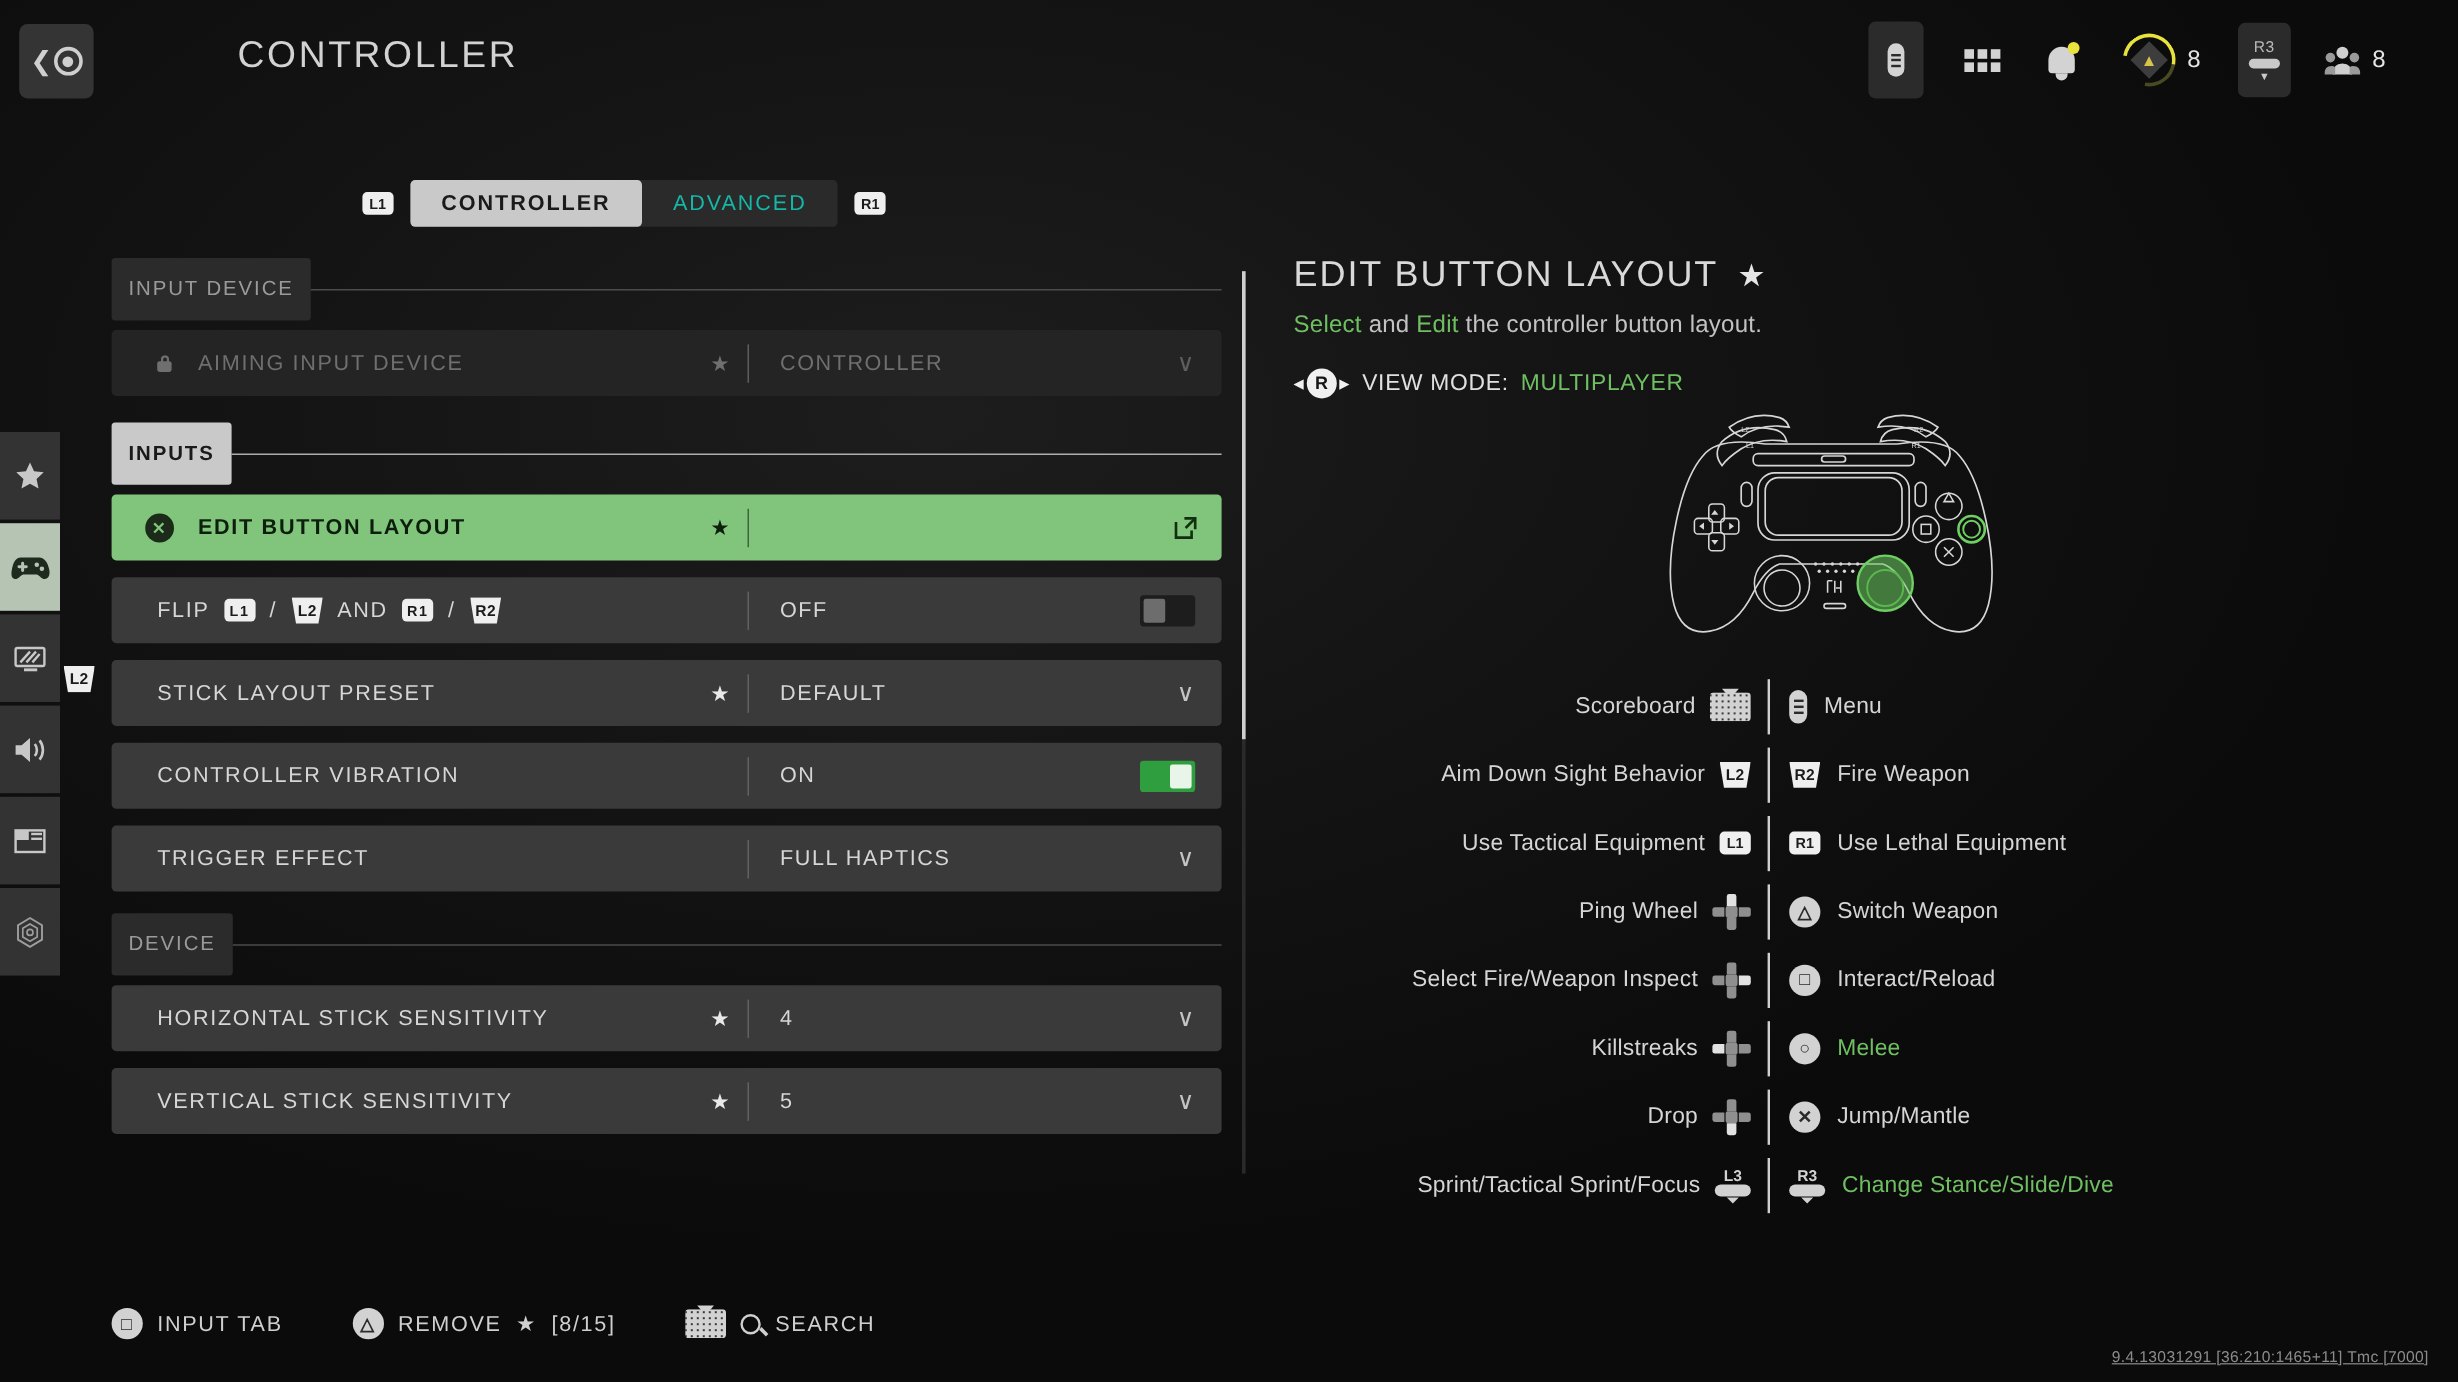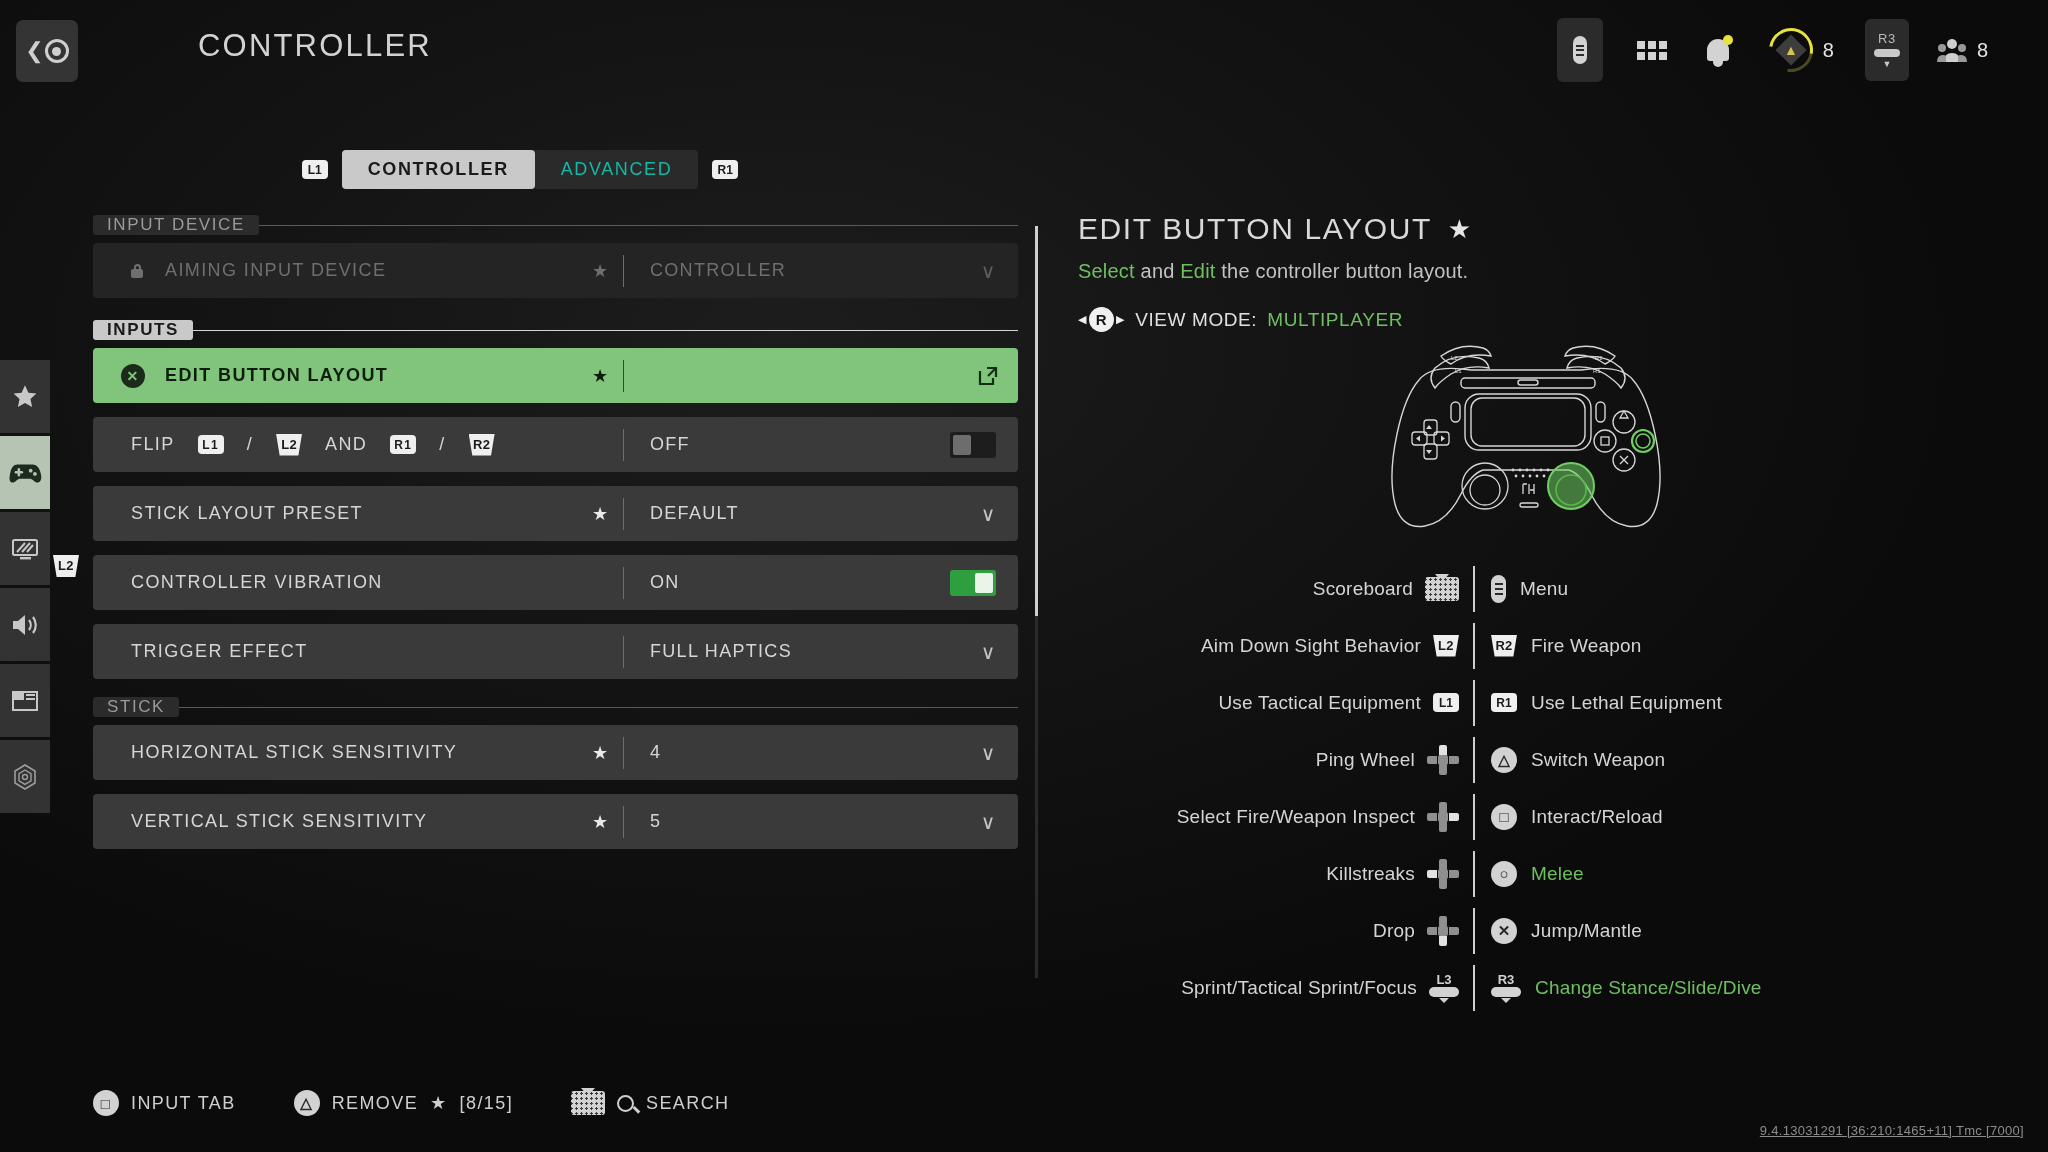--- a/index.html
+++ b/index.html
@@ -77,21 +77,21 @@
   
   .tabs { position:absolute; top:150px; left:0; width:1040px; display:flex; justify-content:center;
     align-items:center; gap:14px; }
   .tabgroup { display:flex; background:#2a2a2a; border-radius:4px; }
   .tab { padding:9px 26px; font-size:18px; letter-spacing:1.6px; color:#14b8a6; border-radius:4px; }
   .tab.active { background:#c9c9c9; color:#1a1a1a; font-weight:700; }
 
   
   .settings { position:absolute; left:93px; top:215px; width:925px; }
   .sec { display:flex; align-items:center; margin:0 0 8px 0; }
-  .sec-lbl { font-size:17px; letter-spacing:1.6px; padding:0 14px; border-radius:3px; white-space:nowrap; }
+  .sec-lbl { font-size:17px; letter-spacing:1.6px; padding:16px 14px; border-radius:3px; white-space:nowrap; }
   .sec-lbl.dim { background:#2b2b2b; color:#9a9a9a; }
   .sec-lbl.bright { background:#c9c9c9; color:#1a1a1a; font-weight:700; }
   .sec-line { flex:1; height:1px; background:#5a5a5a; }
   .sec-line.bright { background:#d4d4d4; }
 
   .row { position:relative; height:55px; border-radius:4px; background:#3a3a3a;
     display:flex; align-items:center; margin-bottom:14px; }
   .row.disabled { background:#242424; }
   .row.selected { background:#81c57c; }
   .row-label { flex:0 0 490px; display:flex; align-items:center; gap:20px; padding-left:38px;
@@ -351,21 +351,21 @@
       <div class="ext-icon">
         <svg width="22" height="22" viewBox="0 0 22 22">
           <path d="M3 6v13h13v-6" fill="none" stroke="#12300f" stroke-width="2.2"></path>
           <path d="M10 3h9v9" fill="none" stroke="#12300f" stroke-width="2.2"></path>
           <path d="M19 3l-8 8" stroke="#12300f" stroke-width="2.2"></path>
         </svg>
       </div>
     </div>
 
     <div class="row">
-      <div class="row-label" style="flex:0 0 490px; gap:23px;text-align:right;">
+      <div class="row-label" style="flex:0 0 490px; gap:12px;text-align:right;">
         <span>FLIP</span>
         <span class="bump">L1</span>
         <span>/</span>
         <span class="trig">L2</span>
         <span>AND</span>
         <span class="bump">R1</span>
         <span>/</span>
         <span class="trig">R2</span>
       </div>
       <div class="row-star"></div>
@@ -406,21 +406,21 @@
       <div class="row-label">
         <span>TRIGGER EFFECT</span>
       </div>
       <div class="row-star"></div>
       <div class="row-div"></div>
       <div class="row-value">FULL HAPTICS</div>
       <div class="row-chev">∨</div>
     </div>
 
     <div class="sec" style="margin-top:18px;">
-      <span class="sec-lbl dim">STICK</span>
+      <span class="sec-lbl dim">DEVICE</span>
       <span class="sec-line"></span>
     </div>
 
     <div class="row">
       <div class="row-label">
         <span>HORIZONTAL STICK SENSITIVITY</span>
       </div>
       <div class="row-star">★</div>
       <div class="row-div"></div>
       <div class="row-value">4</div>

